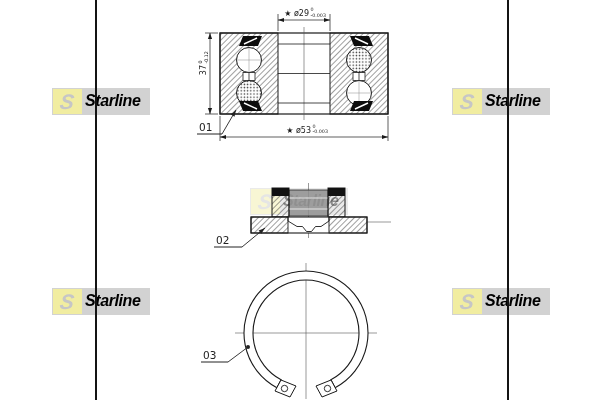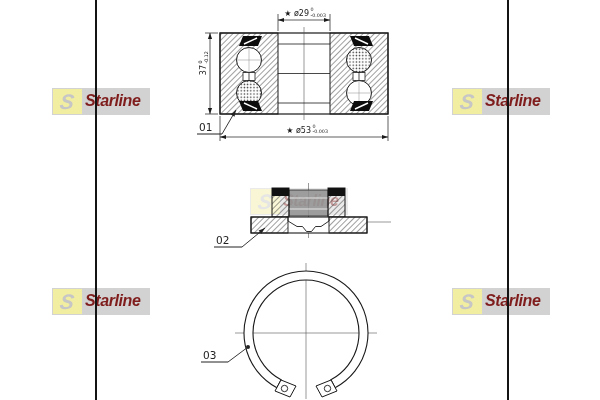--- a/index.html
+++ b/index.html
@@ -5,21 +5,21 @@
   html,body{margin:0;padding:0;background:#fff;}
   .canvas{position:relative;width:600px;height:400px;background:#ffffff;overflow:hidden;
           font-family:"Liberation Sans",sans-serif;}
   .vline{position:absolute;top:0;bottom:0;width:1.5px;background:#141414;z-index:6;}
   .logo{position:absolute;width:98px;height:27px;background:#d2d2d2;z-index:4;}
   .logo .sbox{position:absolute;left:1px;top:1px;width:29px;height:25px;background:#f1eda1;
               display:flex;align-items:center;justify-content:center;}
   .logo .sbox span{font-style:italic;font-weight:bold;font-size:21px;color:#c6c6c6;
                    transform:skewX(-8deg);line-height:1;}
   .logo .btext{position:absolute;left:33px;top:4px;font-style:italic;font-weight:bold;
-               font-size:16px;letter-spacing:-0.4px;color:#7f1d1d;}
+               font-size:16px;letter-spacing:-0.4px;color:#000000;}
   .logo.watermark{opacity:0.45;z-index:1;}
   svg.drawing{position:absolute;left:0;top:0;z-index:2;}
   .dim{font-family:"DejaVu Sans",sans-serif;font-size:8px;fill:#1a1a1a;}
   .tol{font-family:"DejaVu Sans",sans-serif;font-size:4.8px;fill:#1a1a1a;}
   .callout{font-family:"DejaVu Sans",sans-serif;font-size:10.5px;fill:#222;}
 </style>
 </head>
 <body>
 
 <div class="canvas">

